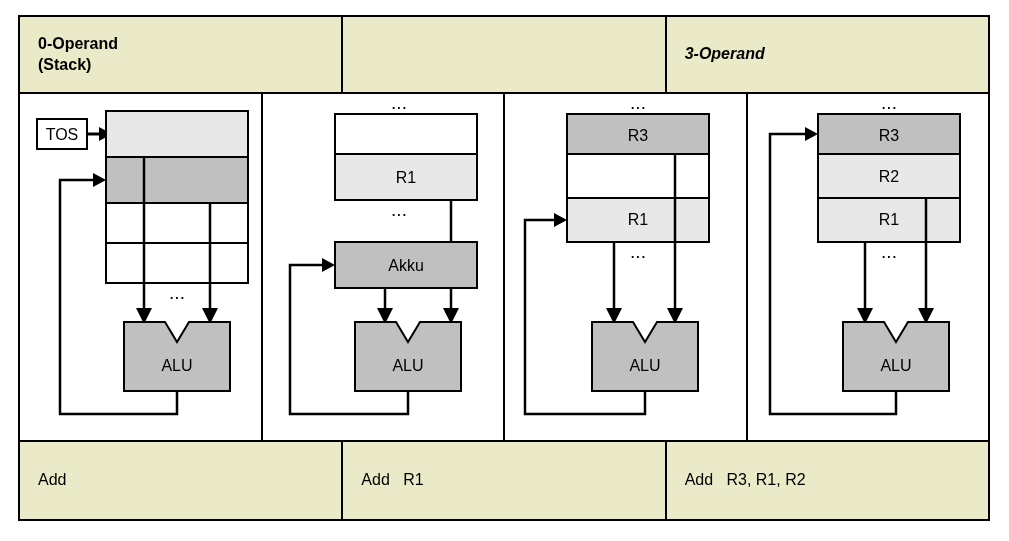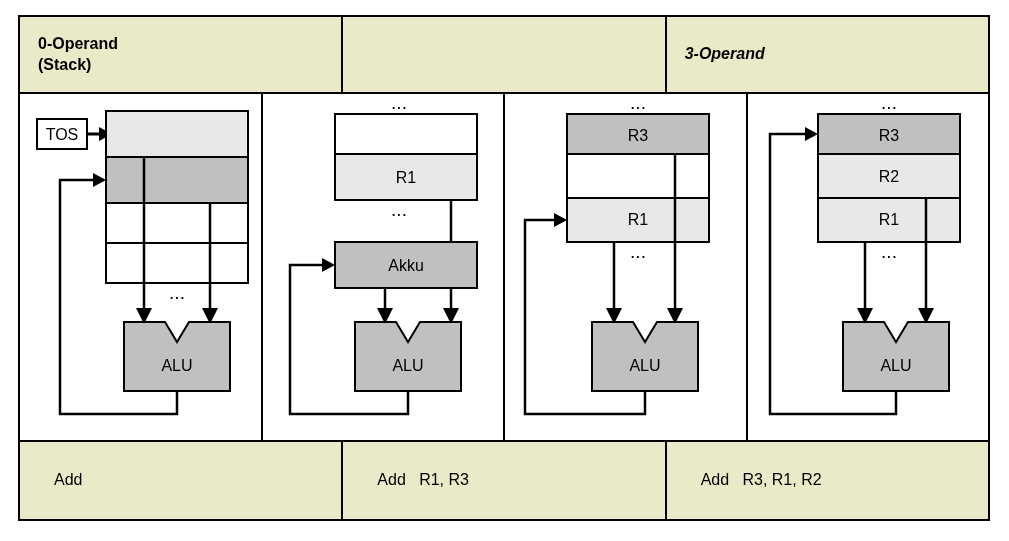--- a/index.html
+++ b/index.html
@@ -52,21 +52,21 @@
   }
   .hcell:last-child { border-right: none; font-style: italic; }
   .hcell .l2 { display: block; }
 
   .fcell {
     flex: 1 1 0;
     box-sizing: border-box;
     border-right: 2px solid #000;
     display: flex;
     align-items: center;
-    padding-left: 34px;
+    padding-left: 18px;
     font-size: 16px;
     color: #000;
     white-space: pre;
   }
   .fcell:last-child { border-right: none; }
 
   .bcell {
     flex: 1 1 0;
     box-sizing: border-box;
     border-right: 2px solid #000;
@@ -207,18 +207,18 @@
           <text x="148" y="277" font-family="Liberation Sans, sans-serif" font-size="16" text-anchor="middle" fill="#000">ALU</text>
 
           <path d="M 148 297 L 148 320 L 22 320 L 22 40 L 57 40" fill="none" stroke="#000" stroke-width="2.5"></path>
           <polygon points="57,33 70,40 57,47" fill="#000"></polygon>
         </svg>
       </div>
     </div>
 
     <div class="row-footers">
       <div class="fcell">Add</div>
-      <div class="fcell">Add   R1, R3</div>
+      <div class="fcell">Add   R1</div>
       <div class="fcell">Add   R3, R1, R2</div>
     </div>
 
   </div>
 </div>
 
 </body></html>

